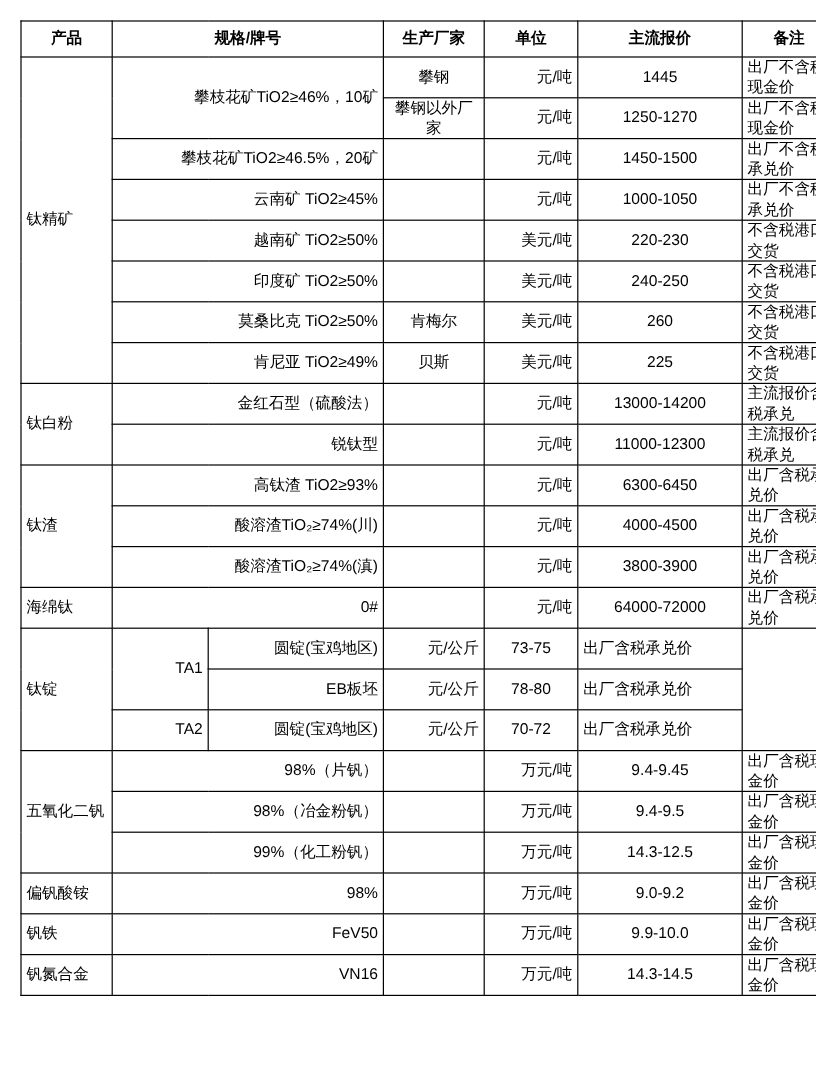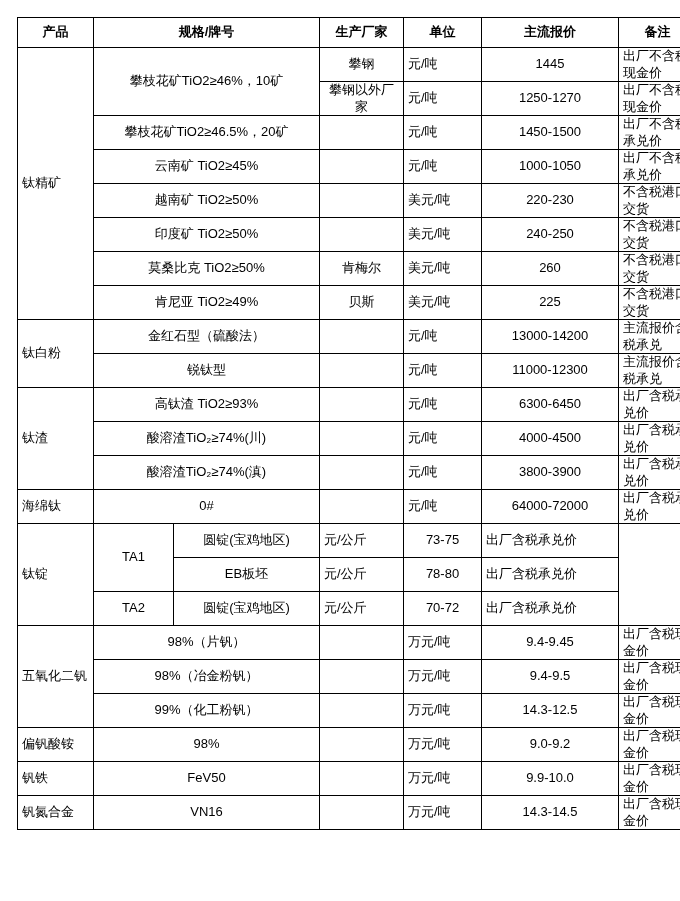--- a/index.html
+++ b/index.html
@@ -45,23 +45,23 @@
     font-weight: normal;
     font-size: 14px;
   }
   td.note {
     font-size: 11.5px;
     line-height: 1.18;
     text-align: left;
     padding: 1px 3px;
   }
   td.price { text-align: center; }
-  td.unit { text-align: left; padding-left: 6px; }
+  td.unit { text-align: right; padding-left: 6px; }
   td.maker { text-align: center; padding-left: 6px; }
-  td.spec { text-align: center; padding-left: 6px; }
+  td.spec { text-align: right; padding-left: 6px; }
   tbody tr { height: 34px; }
   .col-prod { width: 76px; }
   .col-spec1 { width: 80px; }
   .col-spec2 { width: 146px; }
   .col-maker { width: 84px; }
   .col-unit { width: 78px; }
   .col-price { width: 137px; }
   .col-note { width: 78px; }
 </style>
 </head>

